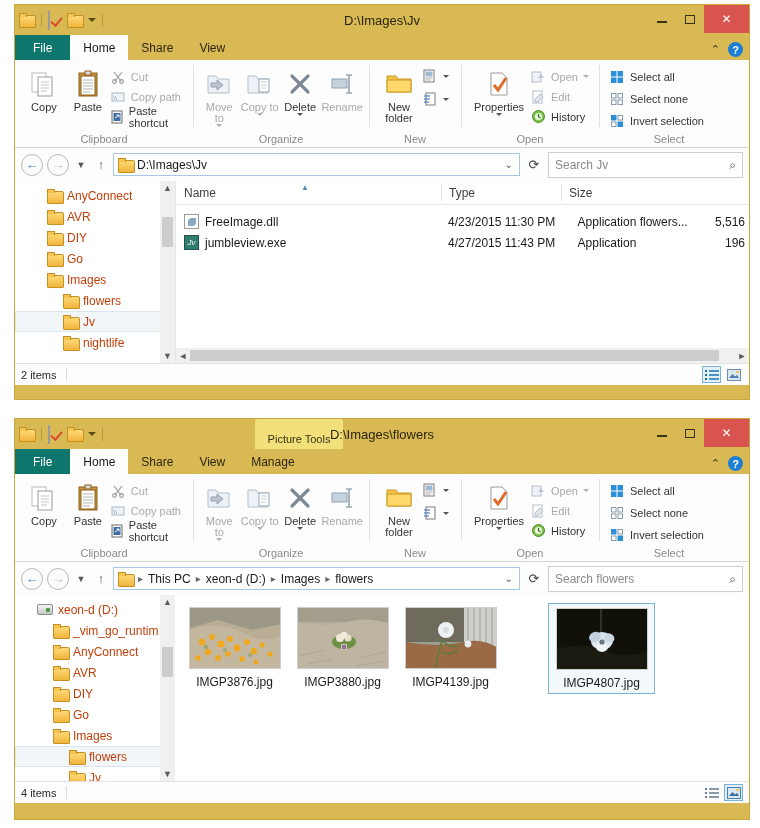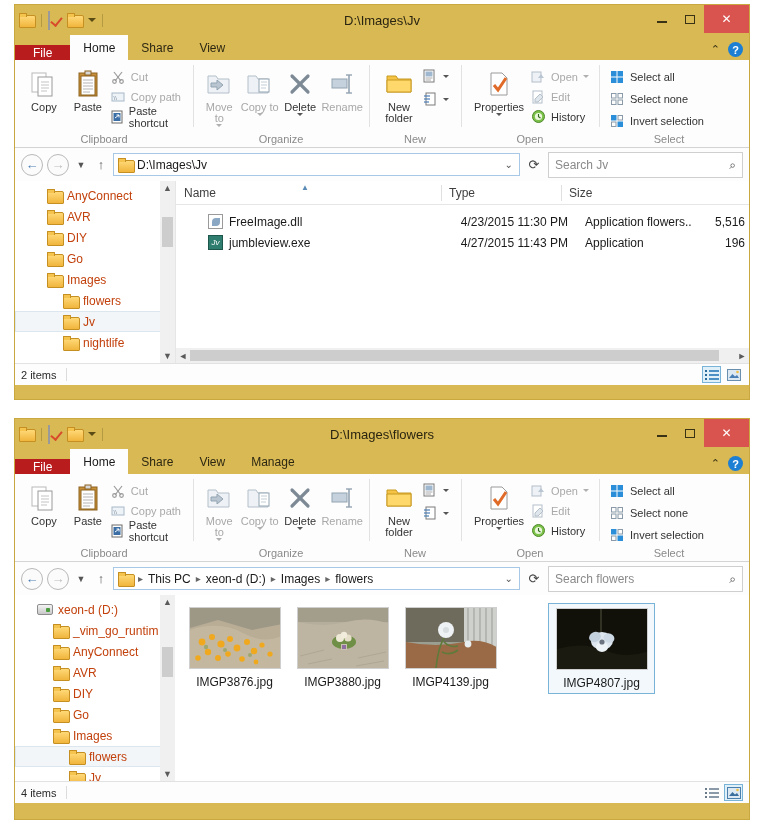--- a/index.html
+++ b/index.html
@@ -81,21 +81,21 @@
 
   
   .tabbar {
     height: 25px; display:flex; align-items:flex-end;
     background:#d8b954; position:relative;
   }
   .tab {
     height: 25px; display:flex; align-items:center; padding: 0 13px;
     font-size: 12px; color:#2d2712; position:relative;
   }
-  .tab.file { background:#b91c1c; color:#fff; padding: 0 18px; height:15px; }
+  .tab.file { background:#0f766e; color:#fff; padding: 0 18px; height:25px; }
   .tab.active { background:#fdfdfd; color:#1a1a1a; }
   .tabbar .helpzone {
     position:absolute; right:6px; bottom:3px; display:flex; align-items:center; gap:8px;
   }
   .chev-up { font-size:11px; color:#3a3214; }
   .help-ico {
     width:15px; height:15px; border-radius:50%;
     background:#1d7fd3; color:#fff; font-size:11px; font-weight:bold;
     display:flex; align-items:center; justify-content:center;
   }
@@ -188,21 +188,21 @@
   .vscroll .arw { font-size:9px; color:#5a5a5a; height:14px; display:flex;align-items:center; }
   .vscroll .thumb { position:absolute; width:11px; background:#cdcdcd; border-radius:0; }
 
   .filepane { flex:1; position:relative; overflow:hidden; border-left:1px solid #e6e6e6; }
 
   .colhdr { height:24px; display:flex; align-items:center; border-bottom:1px solid #e6e6e6; position:relative; }
   .col { font-size:12px; color:#3f3f3f; padding-left:8px; position:relative; height:24px; display:flex; align-items:center; }
   .col + .col:before { content:""; position:absolute; left:0; top:4px; bottom:4px; width:1px; background:#e0e0e0; }
   .sortmark { position:absolute; top:2px; font-size:8px; color:#5a8ab5; }
 
-  .frow { height:21px; display:flex; align-items:center; font-size:12px; color:#1a1a1a;padding-left:24px; }
+  .frow { height:21px; display:flex; align-items:center; font-size:12px; color:#1a1a1a; }
   .fcell { padding-left:8px; display:flex; align-items:center; gap:6px; overflow:hidden; white-space:nowrap; }
   .fcell.num { justify-content:flex-end; padding-right:4px; padding-left:0; }
 
   .dll-ico { width:15px;height:15px;background:#fff;border:1px solid #9a9a9a; position:relative; }
   .dll-ico:after{content:"";position:absolute;left:3px;top:3px;width:8px;height:8px;background:#8aa7c4;border-radius:50% 0 50% 0;}
   .exe-ico { width:15px;height:15px;background:#2e7d6e;border:1px solid #1d564b; color:#fff; font-size:8px; display:flex;align-items:center;justify-content:center;font-style:italic;}
 
   .hscroll {
     position:absolute; left:0; right:0; bottom:0; height:15px; background:#f0f0f0;
     display:flex; align-items:center; justify-content:space-between;
@@ -670,20 +670,21 @@
 
     <div class="titlebar">
       <div class="qat">
         <span class="qat-ico"><span class="folder-ico"></span></span>
         <span class="sep"></span>
         <span class="qat-ico"><span class="qat-props"></span></span>
         <span class="qat-ico"><span class="folder-ico"></span></span>
         <span class="qat-caret"></span>
         <span class="sep"></span>
       </div>
+      <div class="ctx-tab" style="left:240px;width:88px">Picture Tools</div>
       <div class="wintitle">D:\Images\flowers</div>
       <div class="wbtns">
         <div class="wbtn">
             <span class="min"></span>
           </div>
         <div class="wbtn">
             <span class="max"></span>
           </div>
         <div class="wbtn close">✕</div>
       </div>

